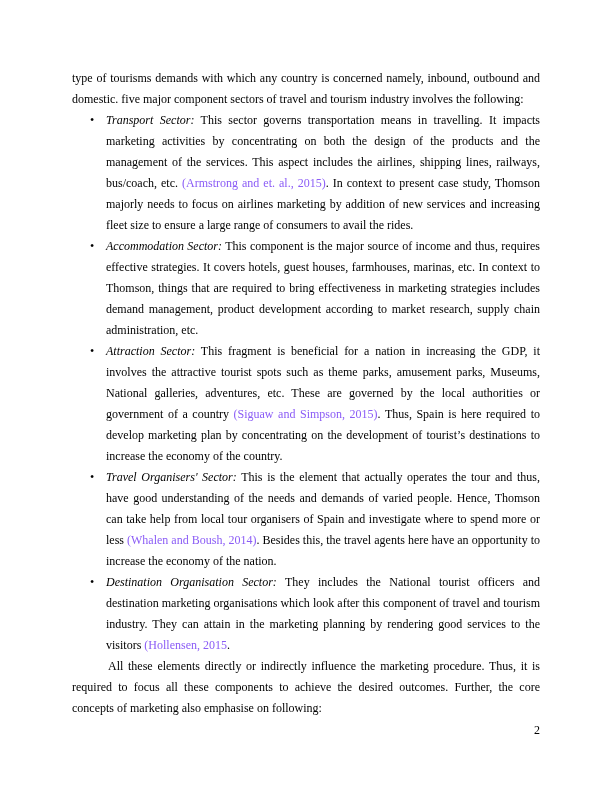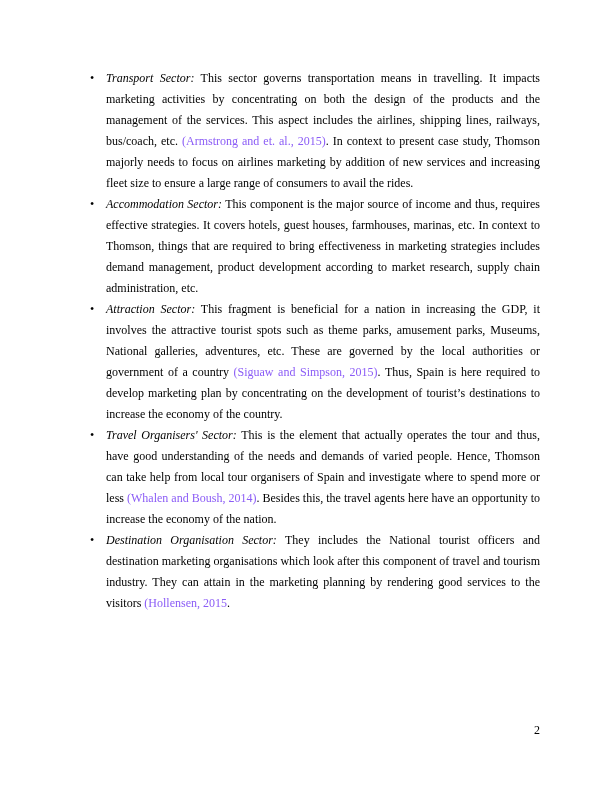--- a/index.html
+++ b/index.html
@@ -61,31 +61,33 @@
     right: 72px;
     font-size: 12px;
     text-align: right;
   }
 </style>
 </head>
 <body>
 
 <div class="page">
 
+  <p class="para intro">type of tourisms demands with which any country is concerned namely, inbound, outbound and domestic. five major component sectors of travel and tourism industry involves the following:</p>
 
   <ul class="bullet-list">
 
     <li class="bullet-item"><span class="seg-italic">Transport Sector:</span><span> This sector governs transportation means in travelling. It impacts marketing activities by concentrating on both the design of the products and the management of the services. This aspect includes the airlines, shipping lines, railways, bus/coach, etc. </span><span class="seg-citation">(Armstrong and et. al., 2015)</span><span>. In context to present case study, Thomson majorly needs to focus on airlines marketing by addition of new services and increasing fleet size to ensure a large range of consumers to avail the rides.</span></li>
 
     <li class="bullet-item"><span class="seg-italic">Accommodation Sector:</span><span> This component is the major source of income and thus, requires effective strategies. It covers hotels, guest houses, farmhouses, marinas, etc. In context to Thomson, things that are required to bring effectiveness in marketing strategies includes demand management, product development according to market research, supply chain administration, etc.</span></li>
 
     <li class="bullet-item"><span class="seg-italic">Attraction Sector:</span><span> This fragment is beneficial for a nation in increasing the GDP, it involves the attractive tourist spots such as theme parks, amusement parks, Museums, National galleries, adventures, etc. These are governed by the local authorities or government of a country </span><span class="seg-citation">(Siguaw and Simpson, 2015)</span><span>. Thus, Spain is here required to develop marketing plan by concentrating on the development of tourist’s destinations to increase the economy of the country.</span></li>
 
     <li class="bullet-item"><span class="seg-italic">Travel Organisers' Sector:</span><span> This is the element that actually operates the tour and thus, have good understanding of the needs and demands of varied people. Hence, Thomson can take help from local tour organisers of Spain and investigate where to spend more or less </span><span class="seg-citation">(Whalen and Boush, 2014)</span><span>. Besides this, the travel agents here have an opportunity to increase the economy of the nation.</span></li>
 
     <li class="bullet-item"><span class="seg-italic">Destination Organisation Sector:</span><span> They includes the National tourist officers and destination marketing organisations which look after this component of travel and tourism industry. They can attain in the marketing planning by rendering good services to the visitors </span><span class="seg-citation">(Hollensen, 2015</span><span>.</span></li>
 
   </ul>
 
+  <p class="para closing">All these elements directly or indirectly influence the marketing procedure. Thus, it is required to focus all these components to achieve the desired outcomes. Further, the core concepts of marketing also emphasise on following:</p>
 
 </div>
 
 <div class="page-number">2</div>
 
 </body></html>

